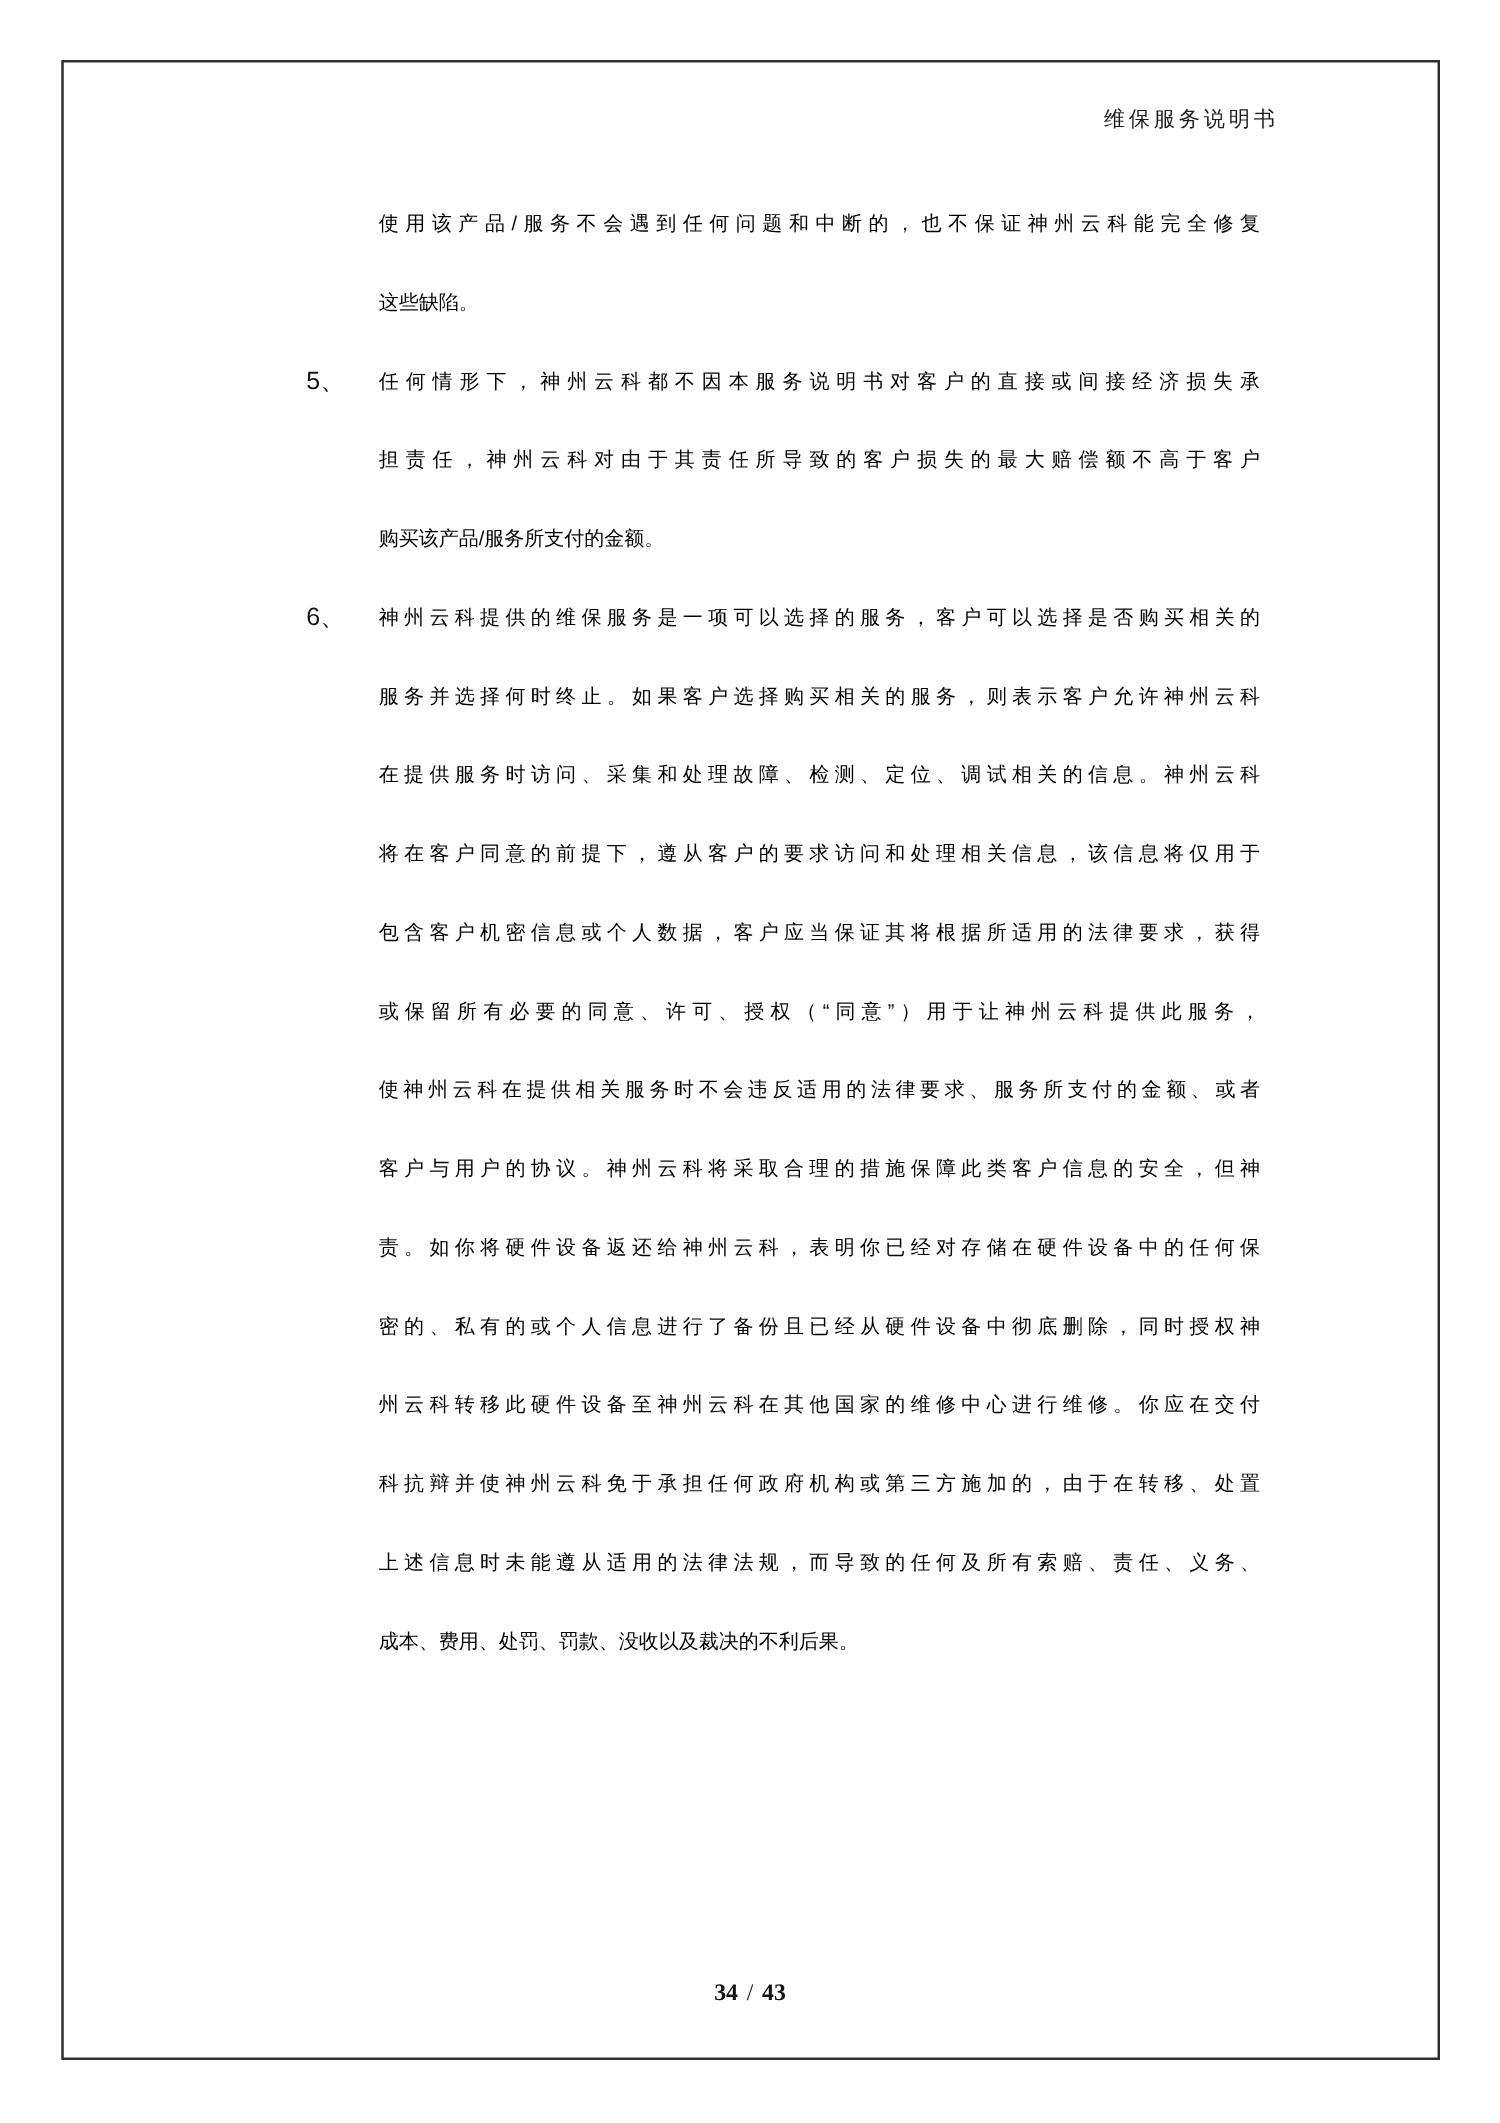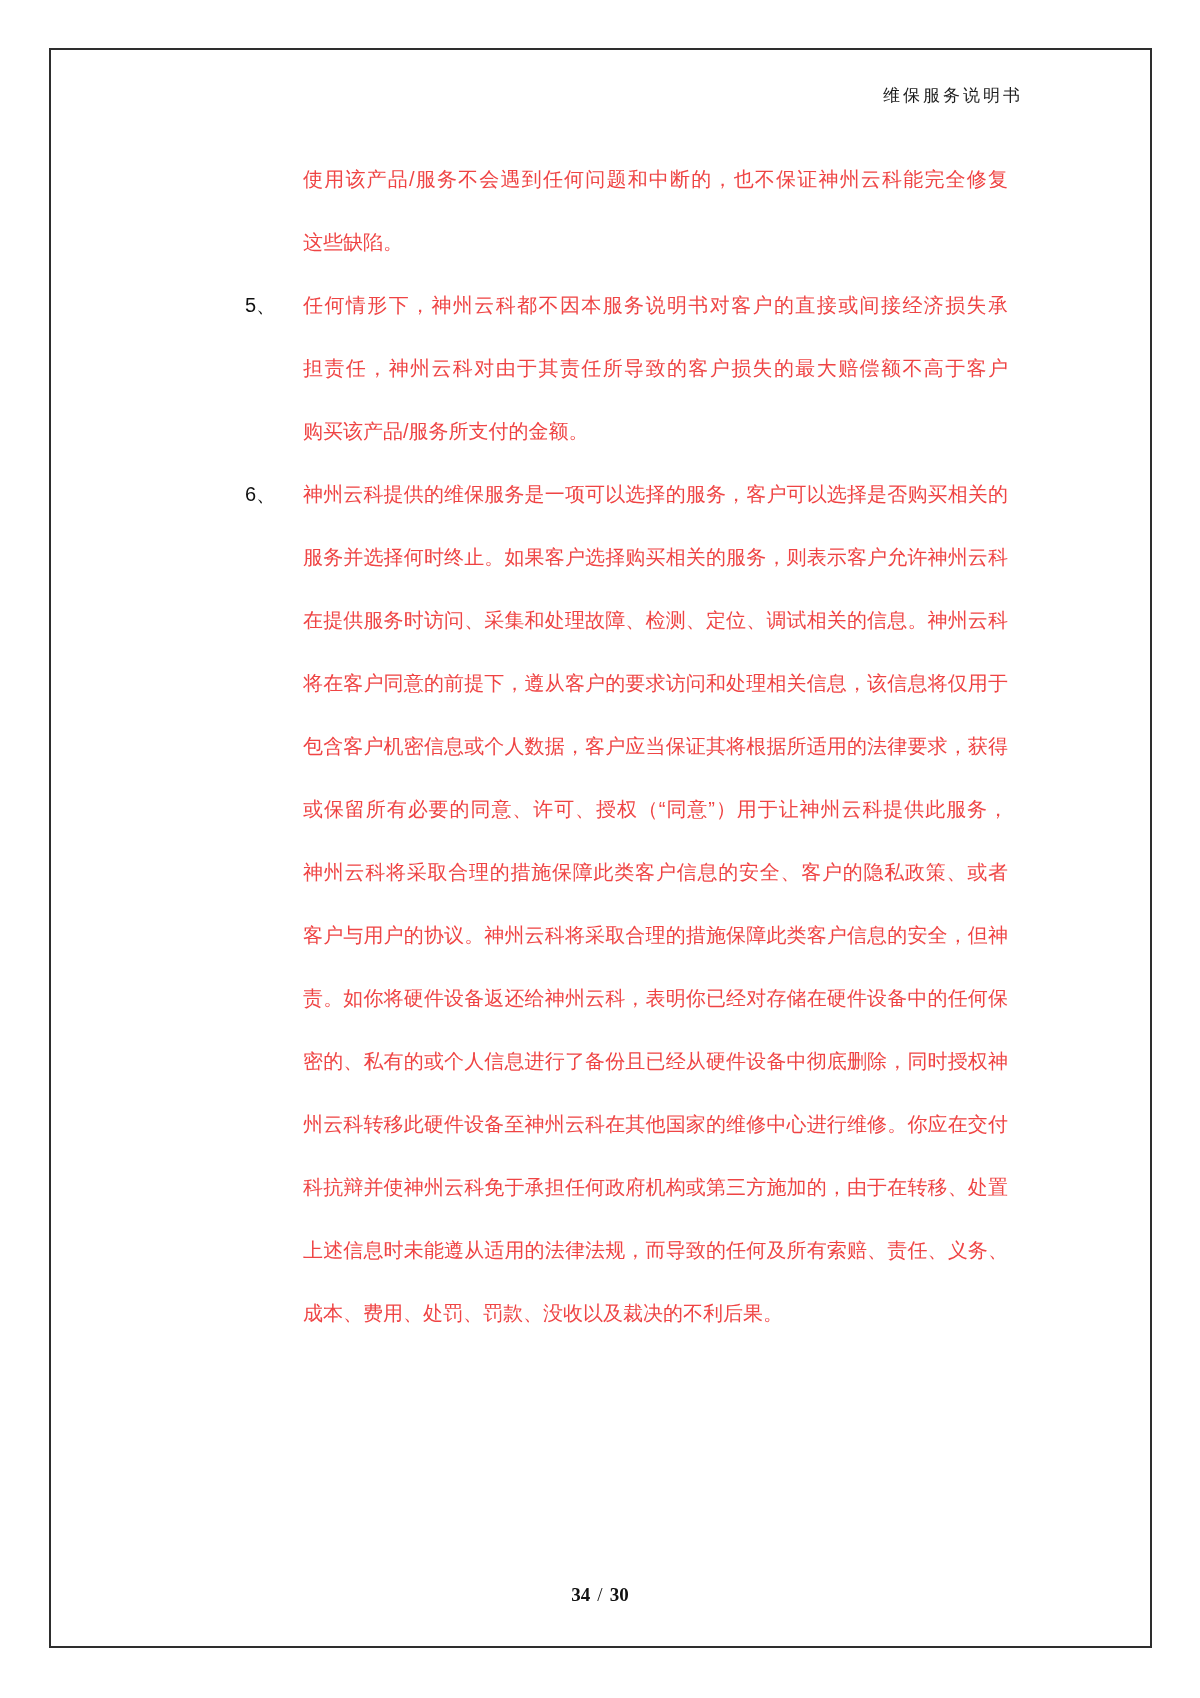--- a/index.html
+++ b/index.html
@@ -40,23 +40,23 @@
   .item-row { display: flex; align-items: flex-start; }
   .item-number {
     flex: 0 0 58px;
     width: 58px;
     font-size: 20px;
     line-height: 63px;
     color: #111111;
   }
   .item-body { flex: 1 1 auto; min-width: 0; }
   .line {
-    font-size: 20px;
+    font-size: 16px;
     line-height: 63px;
-    color: #ef4444;
+    color: #000000;
     text-align: justify;
     text-align-last: justify;
     overflow: hidden;
   }
   .line.final { text-align-last: left; }
   .footer {
     position: absolute;
     left: 0;
     top: 1584px;
     width: 100%;
@@ -92,27 +92,27 @@
       </div>
       <div class="item-row">
         <div class="item-number">6、</div>
         <div class="item-body">
           <div class="line">神州云科提供的维保服务是一项可以选择的服务，客户可以选择是否购买相关的</div>
           <div class="line">服务并选择何时终止。如果客户选择购买相关的服务，则表示客户允许神州云科</div>
           <div class="line">在提供服务时访问、采集和处理故障、检测、定位、调试相关的信息。神州云科</div>
           <div class="line">将在客户同意的前提下，遵从客户的要求访问和处理相关信息，该信息将仅用于</div>
           <div class="line">包含客户机密信息或个人数据，客户应当保证其将根据所适用的法律要求，获得</div>
           <div class="line">或保留所有必要的同意、许可、授权（“同意”）用于让神州云科提供此服务，</div>
-          <div class="line">神州云科将采取合理的措施保障此类客户信息的安全、客户的隐私政策、或者</div>
+          <div class="line">使神州云科在提供相关服务时不会违反适用的法律要求、服务所支付的金额、或者</div>
           <div class="line">客户与用户的协议。神州云科将采取合理的措施保障此类客户信息的安全，但神</div>
           <div class="line">责。如你将硬件设备返还给神州云科，表明你已经对存储在硬件设备中的任何保</div>
           <div class="line">密的、私有的或个人信息进行了备份且已经从硬件设备中彻底删除，同时授权神</div>
           <div class="line">州云科转移此硬件设备至神州云科在其他国家的维修中心进行维修。你应在交付</div>
           <div class="line">科抗辩并使神州云科免于承担任何政府机构或第三方施加的，由于在转移、处置</div>
           <div class="line">上述信息时未能遵从适用的法律法规，而导致的任何及所有索赔、责任、义务、</div>
           <div class="line final">成本、费用、处罚、罚款、没收以及裁决的不利后果。</div>
         </div>
       </div>
     </div>
   <div class="footer">
-    <span class="cur">34</span><span class="sep">/</span><span class="tot">30</span>
+    <span class="cur">34</span><span class="sep">/</span><span class="tot">43</span>
   </div>
 </div>
 
 </body></html>

